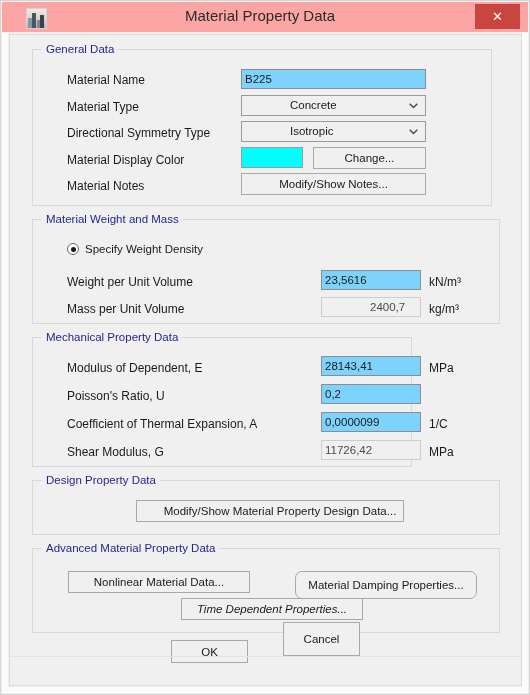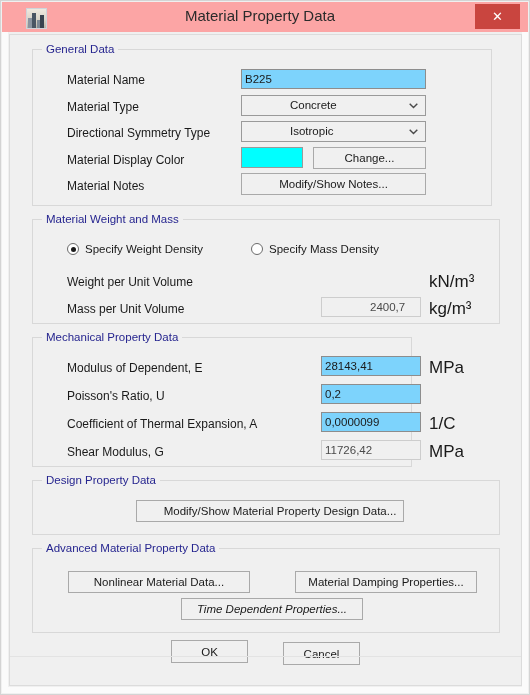--- a/index.html
+++ b/index.html
@@ -116,21 +116,21 @@
 
   .lbl {
     position: absolute;
     font-size: 12px;
     color: #1a1a1a;
     white-space: nowrap;
     line-height: 14px;
   }
   .unit {
     position: absolute;
-    font-size: 17px;
+    font-size: 12px;
     color: #1a1a1a;
     white-space: nowrap;
     line-height: 14px;
   }
 
   
   input.txt {
     position: absolute;
     box-sizing: border-box;
     height: 20px;
@@ -287,26 +287,23 @@
       <button class="btn" style="left:208px; top:123px; width:185px; height:22px;">Modify/Show Notes...</button>
     </div>
 
     <div class="group" style="left:22px; top:184px; width:468px; height:105px;">
       <span class="legend">Material Weight and Mass</span>
 
       <div class="radio on" style="left:34px; top:22px; width:170px; height:15px;">
         <span class="dot"></span>
         <span class="rl">Specify Weight Density</span>
       </div>
-      <div class="radio" style="left:218px; top:22px; width:165px; height:15px;">
-        <span class="dot"></span>
-        <span class="rl">Specify Mass Density</span>
-      </div>
 
       <span class="lbl" style="left:34px; top:55px;">Weight per Unit Volume</span>
+      <input class="txt" type="text" style="left: 288px; top: 50px; width: 100px;" value="23,5616">
       <span class="unit" style="left:396px; top:55px;">kN/m³</span>
 
       <span class="lbl" style="left:34px; top:82px;">Mass per Unit Volume</span>
       <input class="txt disabled" type="text" readonly="" style="left: 288px; top: 77px; width: 100px; padding-left: 48px;" value="2400,7">
       <span class="unit" style="left:396px; top:82px;">kg/m³</span>
     </div>
 
     <div class="group" style="left:22px; top:302px; width:380px; height:130px;">
       <span class="legend">Mechanical Property Data</span>
 
@@ -328,22 +325,22 @@
     </div>
 
     <div class="group" style="left:22px; top:445px; width:468px; height:55px;">
       <span class="legend">Design Property Data</span>
       <button class="btn" style="left:103px; top:19px; width:268px; height:22px;padding-left:20px;">Modify/Show Material Property Design Data...</button>
     </div>
 
     <div class="group" style="left:22px; top:513px; width:468px; height:85px;">
       <span class="legend">Advanced Material Property Data</span>
       <button class="btn" style="left:35px; top:22px; width:182px; height:22px;">Nonlinear Material Data...</button>
-      <button class="btn" style="left:262px; top:22px; width:182px; height:22px;">Material Damping Properties...</button>
+      <button class="btn" style="left:262px; top:22px; width:182px; height:28px;border-radius:7px;">Material Damping Properties...</button>
       <button class="btn" style="left:148px; top:49px; width:182px; height:22px;font-style:italic;">Time Dependent Properties...</button>
     </div>
 
     <button class="btn" style="left:161px; top:605px; width:77px; height:23px;">OK</button>
-    <button class="btn" style="left:273px; top:607px; width:77px; height:23px;">Cancel</button>
+    <button class="btn" style="left:273px; top:587px; width:77px; height:34px;">Cancel</button>
 
     <div id="footer-sep"></div>
   </div>
 </div>
 
 </body></html>

